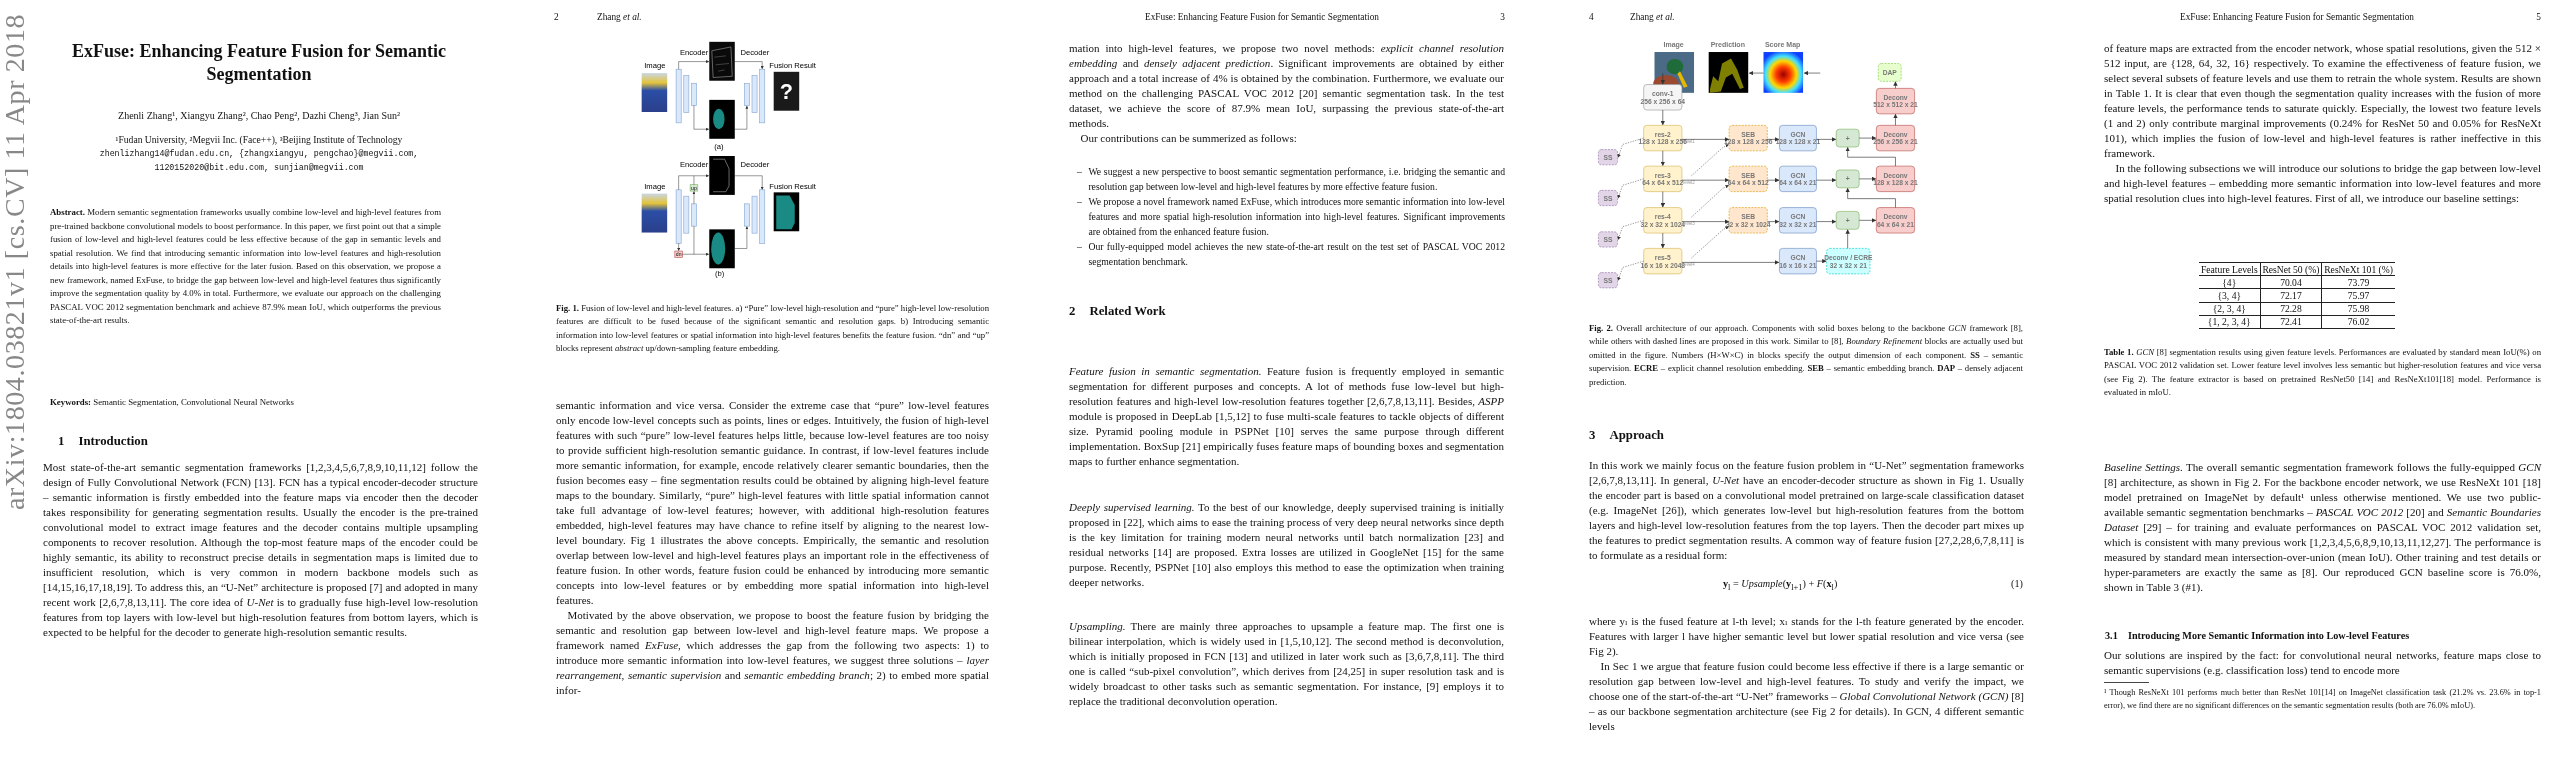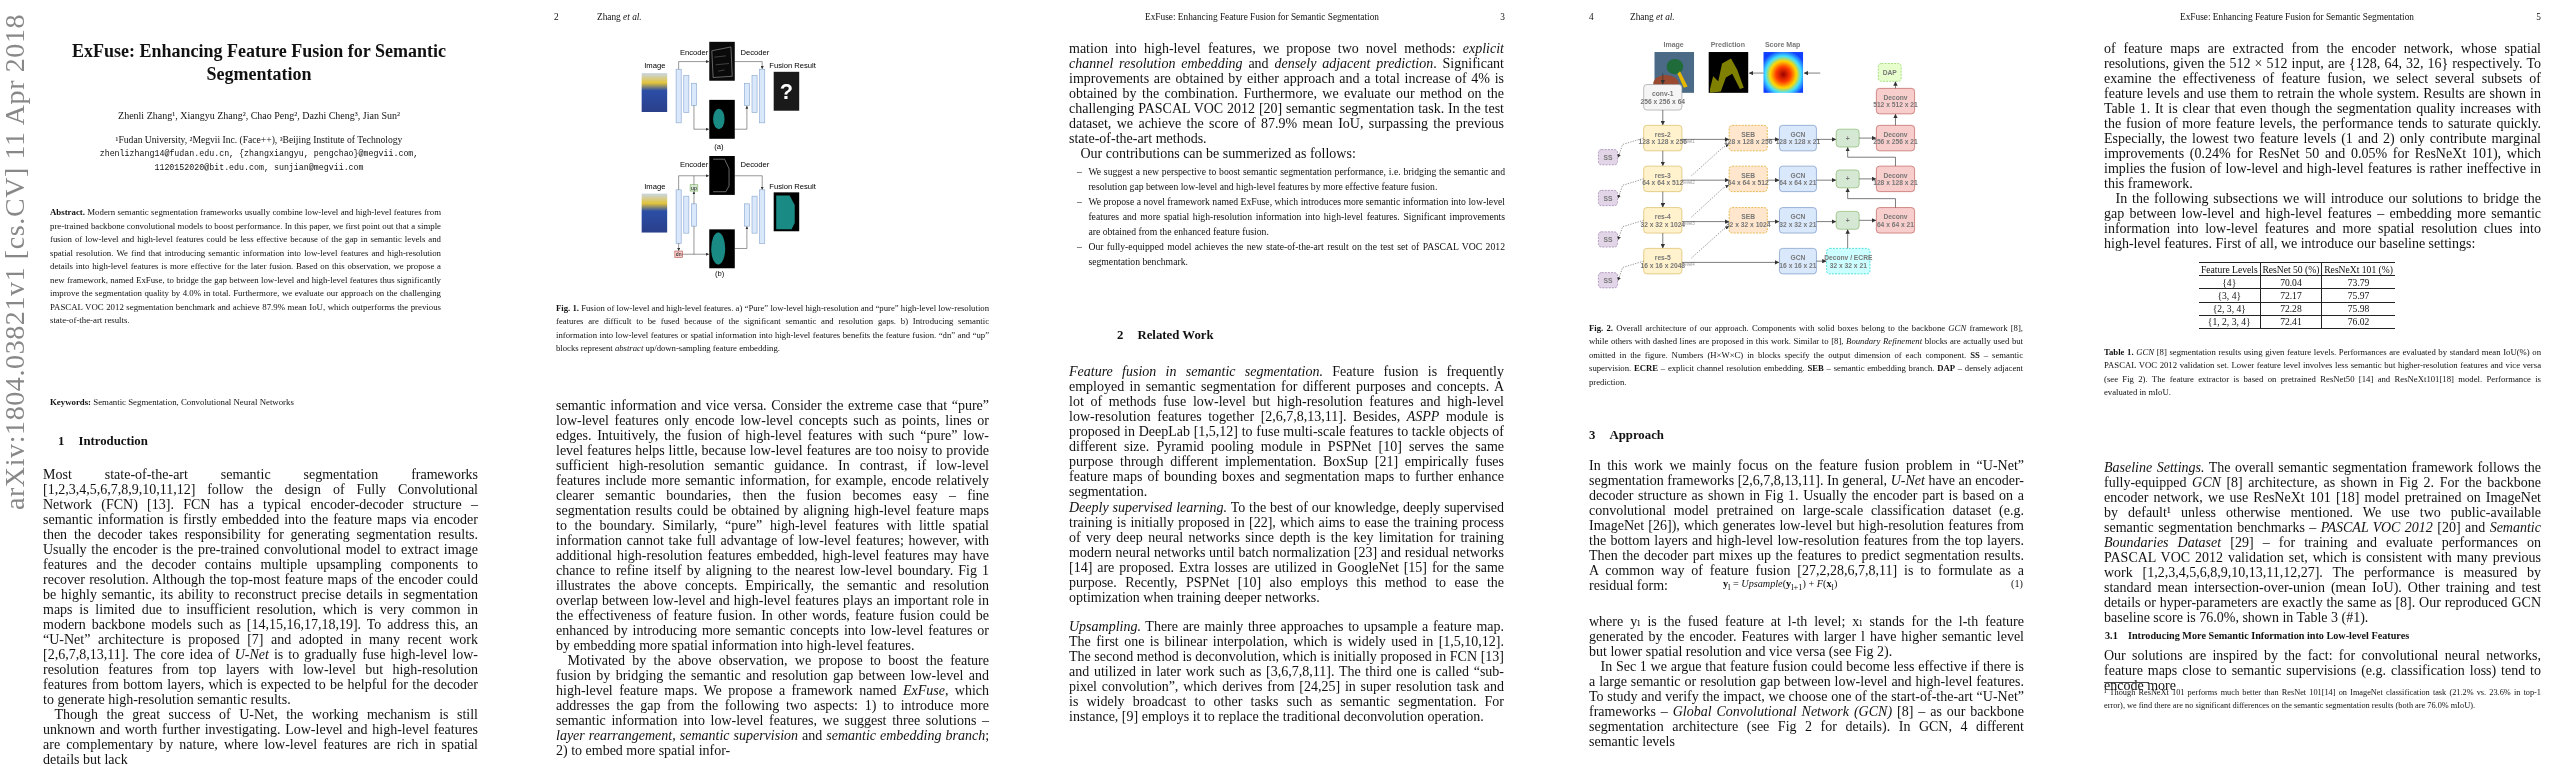--- a/index.html
+++ b/index.html
@@ -1,20 +1,20 @@
 <!DOCTYPE html>
 <html style="font-size:10.2px"><head>
 <meta charset="utf-8">
 <style>
   html, body { margin:0; padding:0; background:#ffffff; }
   body { width:2576px; height:766px; position:relative; overflow:hidden;
          font-family:"Liberation Serif","DejaVu Serif",serif; color:#111; }
   .page { position:absolute; top:0; height:766px; width:515px; background:#fff; }
   .p1 { left:0; } .p2 { left:515px; } .p3 { left:1030px; } .p4 { left:1546px; } .p5 { left:2061px; }
-  .txt { position:absolute; font-size:14px; line-height:15px; text-align:justify; text-justify:inter-word; }
+  .txt { position:absolute; font-size:11px; line-height:15px; text-align:justify; text-justify:inter-word; }
   .txt p { margin:0; }
   .indent { text-indent:11.5px; }
   .runhead { position:absolute; top:11.5px; font-size:9.3px; }
   .runhead .num { position:absolute; }
   .arxiv { position:absolute; left:2.6px; top:25.5px; width:25.5px; height:472px; }
   .arxiv span { position:absolute; left:50%; top:50%; white-space:nowrap; font-size:28px; color:#888;
                 transform:translate(-50%,-50%) rotate(-90deg); letter-spacing:0.6px; }
   .title { position:absolute; left:29px; width:460px; top:40px; text-align:center; font-size:18px; line-height:23px; font-weight:bold; }
   .authors { position:absolute; left:29px; width:460px; top:110px; text-align:center; font-size:10px; }
   .affil { position:absolute; left:29px; width:460px; top:133px; text-align:center; font-size:9.6px; line-height:14px; }
@@ -59,23 +59,22 @@
     <span class="b">Abstract.</span>
     <span>Modern semantic segmentation frameworks usually combine low-level and high-level features from pre-trained backbone convolutional models to boost performance. In this paper, we first point out that a simple fusion of low-level and high-level features could be less effective because of the gap in semantic levels and spatial resolution. We find that introducing semantic information into low-level features and high-resolution details into high-level features is more effective for the later fusion. Based on this observation, we propose a new framework, named ExFuse, to bridge the gap between low-level and high-level features thus significantly improve the segmentation quality by 4.0% in total. Furthermore, we evaluate our approach on the challenging PASCAL VOC 2012 segmentation benchmark and achieve 87.9% mean IoU, which outperforms the previous state-of-the-art results.</span>
   </div>
   <div class="keywords">
     <span class="b">Keywords:</span>
     <span>Semantic Segmentation, Convolutional Neural Networks</span>
   </div>
   <h2 class="sec" style="left:58px; top:434px;">
     <span>1</span><span style="display:inline-block;width:14px"></span><span>Introduction</span>
   </h2>
-  <div class="txt" style="left:43px; width:435px; top:460px;margin-top:7px;">
+  <div class="txt" style="left:43px; width:435px; top:460px;">
     <p><span>Most state-of-the-art semantic segmentation frameworks [1,2,3,4,5,6,7,8,9,10,11,12] follow the design of Fully Convolutional Network (FCN) [13]. FCN has a typical encoder-decoder structure – semantic information is firstly embedded into the feature maps via encoder then the decoder takes responsibility for generating segmentation results. Usually the encoder is the pre-trained convolutional model to extract image features and the decoder contains multiple upsampling components to recover resolution. Although the top-most feature maps of the encoder could be highly semantic, its ability to reconstruct precise details in segmentation maps is limited due to insufficient resolution, which is very common in modern backbone models such as [14,15,16,17,18,19]. To address this, an “U-Net” architecture is proposed [7] and adopted in many recent work [2,6,7,8,13,11]. The core idea of </span><span class="i">U-Net</span><span> is to gradually fuse high-level low-resolution features from top layers with low-level but high-resolution features from bottom layers, which is expected to be helpful for the decoder to generate high-resolution semantic results.</span></p>
-    <p class="indent">Though the great success of U-Net, the working mechanism is still unknown and worth further investigating. Low-level and high-level features are complementary by nature, where low-level features are rich in spatial details but lack</p>
   </div>
 </div>
 
 <div class="page p2">
   <div class="runhead" style="left:39px; width:447px;">
     <span class="num" style="left:0">2</span>
     <span style="position:absolute; left:43px;"><span>Zhang</span> <span class="i">et al.</span></span>
   </div>
 
   <div class="diagram" style="left:115px; top:38px; width:281px; height:236px;">
@@ -167,21 +166,21 @@
   </div>
   <div class="txt" style="left:39px; width:435px; top:41px;">
     <p><span>mation into high-level features, we propose two novel methods: </span><span class="i">explicit channel resolution embedding</span><span> and </span><span class="i">densely adjacent prediction</span><span>. Significant improvements are obtained by either approach and a total increase of 4% is obtained by the combination. Furthermore, we evaluate our method on the challenging PASCAL VOC 2012 [20] semantic segmentation task. In the test dataset, we achieve the score of 87.9% mean IoU, surpassing the previous state-of-the-art methods.</span></p>
     <p class="indent">Our contributions can be summerized as follows:</p>
   </div>
   <ul class="list" style="left:45px; width:430px; top:164px;">
     <li>We suggest a new perspective to boost semantic segmentation performance, i.e. bridging the semantic and resolution gap between low-level and high-level features by more effective feature fusion.</li>
     <li>We propose a novel framework named ExFuse, which introduces more semantic information into low-level features and more spatial high-resolution information into high-level features. Significant improvements are obtained from the enhanced feature fusion.</li>
     <li>Our fully-equipped model achieves the new state-of-the-art result on the test set of PASCAL VOC 2012 segmentation benchmark.</li>
   </ul>
-  <h2 class="sec" style="left:39px; top:328px;margin-left:48px;">
+  <h2 class="sec" style="left:39px; top:304px;">
     <span>2</span><span style="display:inline-block;width:14px"></span><span>Related Work</span>
   </h2>
   <div class="txt" style="left:39px; width:435px; top:364px;">
     <p><span class="i">Feature fusion in semantic segmentation.</span><span> Feature fusion is frequently employed in semantic segmentation for different purposes and concepts. A lot of methods fuse low-level but high-resolution features and high-level low-resolution features together [2,6,7,8,13,11]. Besides, </span><span class="i">ASPP</span><span> module is proposed in DeepLab [1,5,12] to fuse multi-scale features to tackle objects of different size. Pyramid pooling module in PSPNet [10] serves the same purpose through different implementation. BoxSup [21] empirically fuses feature maps of bounding boxes and segmentation maps to further enhance segmentation.</span></p>
   </div>
   <div class="txt" style="left:39px; width:435px; top:500px;">
     <p><span class="i">Deeply supervised learning.</span><span> To the best of our knowledge, deeply supervised training is initially proposed in [22], which aims to ease the training process of very deep neural networks since depth is the key limitation for training modern neural networks until batch normalization [23] and residual networks [14] are proposed. Extra losses are utilized in GoogleNet [15] for the same purpose. Recently, PSPNet [10] also employs this method to ease the optimization when training deeper networks.</span></p>
   </div>
   <div class="txt" style="left:39px; width:435px; top:619px;">
     <p><span class="i">Upsampling.</span><span> There are mainly three approaches to upsample a feature map. The first one is bilinear interpolation, which is widely used in [1,5,10,12]. The second method is deconvolution, which is initially proposed in FCN [13] and utilized in later work such as [3,6,7,8,11]. The third one is called “sub-pixel convolution”, which derives from [24,25] in super resolution task and is widely broadcast to other tasks such as semantic segmentation. For instance, [9] employs it to replace the traditional deconvolution operation.</span></p>

